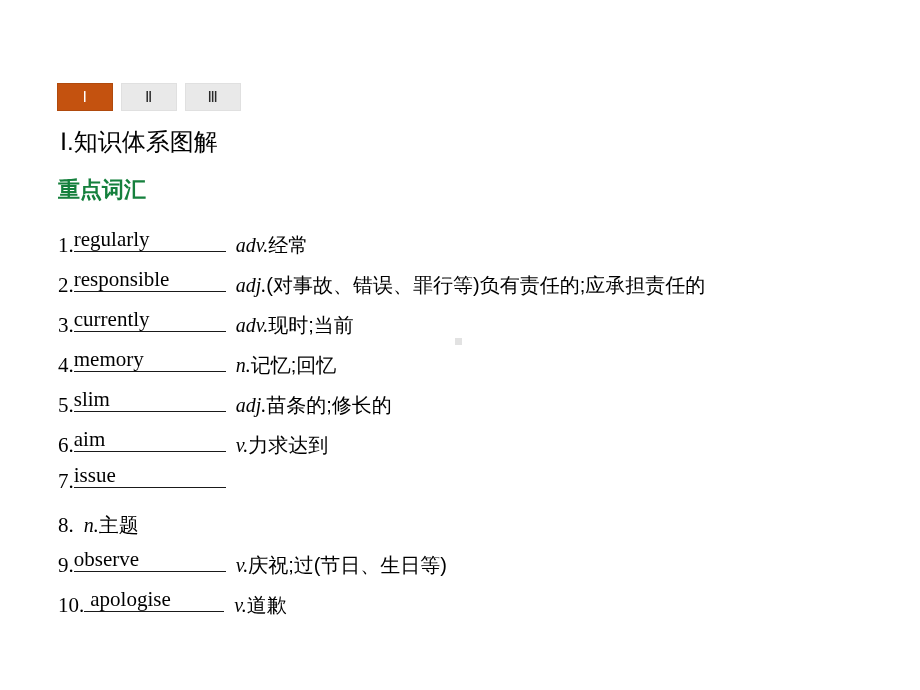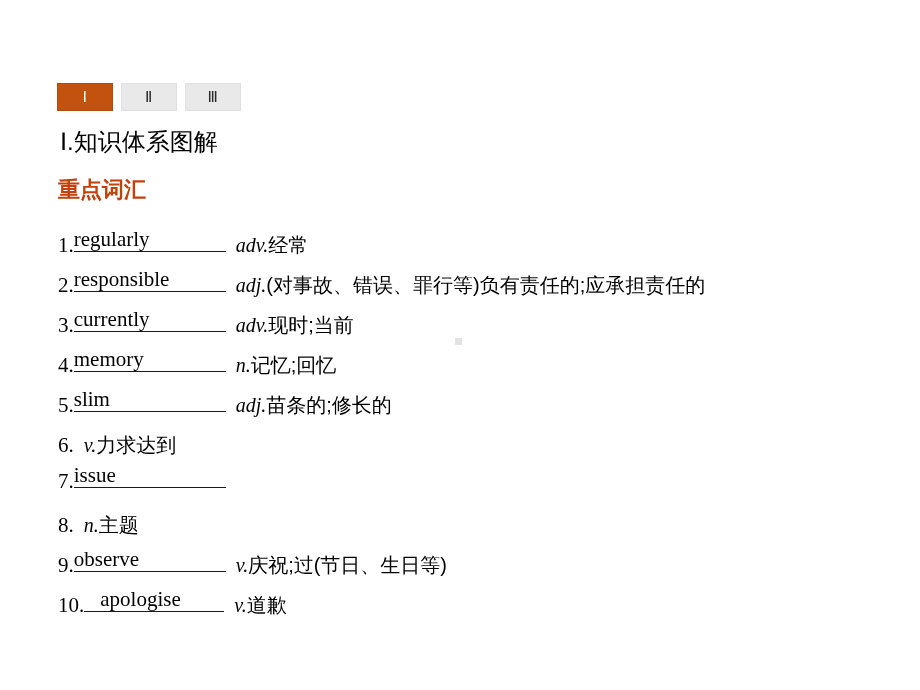--- a/index.html
+++ b/index.html
@@ -57,21 +57,21 @@
   }
   #section-heading .roman {
     font-family: "Liberation Serif", serif;
   }
   #subsection-heading {
     position: absolute;
     left: 58px;
     top: 175px;
     font-size: 22px;
     font-weight: bold;
-    color: #c2410c;
+    color: #15803d;
     white-space: nowrap;
   }
 
   
   #vocab-list {
     position: absolute;
     left: 58px;
     top: 224px;
     width: 860px;
   }
@@ -102,21 +102,21 @@
   .vocab-answer {
     position: absolute;
     left: 0;
     bottom: 1px;
     font-family: "Liberation Serif", serif;
     font-size: 21px;
     color: #000000;
     line-height: 1;
   }
   .vocab-row.wide-index .vocab-answer {
-    left: 16px;
+    left: 6px;
   }
   .vocab-def {
     flex: none;
     margin-left: 10px;
     font-size: 21px;
     color: #000000;
     margin-top: 8px;
   }
   .vocab-pos {
     font-family: "Liberation Serif", serif;
@@ -190,20 +190,23 @@
     </div>
     <div class="vocab-row">
       <span class="vocab-index">5.</span>
       <span class="vocab-blank">
         <span class="vocab-answer">slim</span>
       </span>
       <span class="vocab-def"><span class="vocab-pos">adj.</span><span class="vocab-meaning">苗条的;修长的</span></span>
     </div>
     <div class="vocab-row">
       <span class="vocab-index">6.</span>
+      <span class="vocab-blank">
+        <span class="vocab-answer">aim</span>
+      </span>
       <span class="vocab-def"><span class="vocab-pos">v.</span><span class="vocab-meaning">力求达到</span></span>
     </div>
     <div class="vocab-row">
       <span class="vocab-index">7.</span>
       <span class="vocab-blank">
         <span class="vocab-answer">issue</span>
       </span>
     </div>
     <div class="vocab-row">
       <span class="vocab-index">8.</span>

